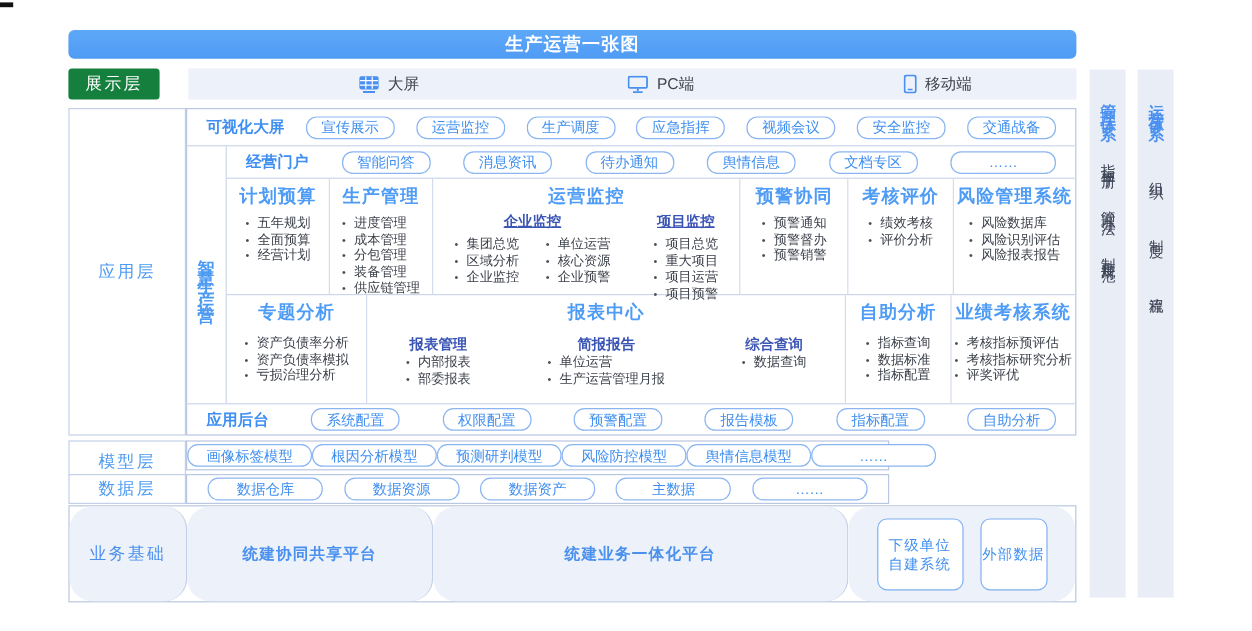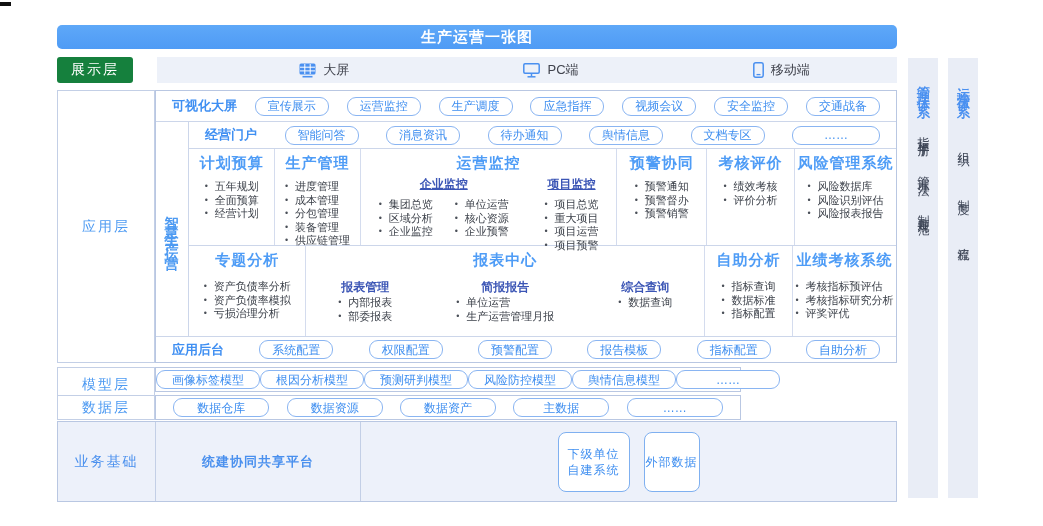--- a/index.html
+++ b/index.html
@@ -67,21 +67,21 @@
     background:#fff;display:flex;align-items:center;justify-content:space-evenly;}
   .model-box{top:367px;}
   .data-box{top:395px;}
   .strip-box .btn{min-width:104px;}
   .data-box .btn{min-width:96px;}
 
   
   .base-box{position:absolute;left:57px;top:421px;width:840px;height:81px;box-sizing:border-box;
     border:1px solid #b9c7e2;display:flex;}
   .base-cell{box-sizing:border-box;border-right:1px solid #c3cfe6;background:#edf1fa;
-    display:flex;align-items:center;justify-content:center;color:#4a90ee;font-size:13px;font-weight:bold;letter-spacing:1px;}
+    display:flex;align-items:center;justify-content:center;color:#4a90ee;font-size:13px;font-weight:bold;letter-spacing:1px;border-radius:19px;}
   .base-cell:last-child{border-right:none;}
   .base-lbl{width:98px;font-weight:normal;font-size:14px;letter-spacing:2px;}
   .base-c1{width:205px;}
   .base-c2{width:346px;}
   .base-c3{flex:1;gap:14px;}
   .base-inner{width:70px;height:58px;background:#fff;border:1px solid #7fb0f0;border-radius:8px;
     display:flex;align-items:center;justify-content:center;color:#3e8ef0;font-size:12px;font-weight:normal;
     text-align:center;white-space:pre-line;line-height:16px;}
   .base-inner.small{width:54px;}
 
@@ -318,20 +318,21 @@
     <span class="btn">数据仓库</span>
     <span class="btn">数据资源</span>
     <span class="btn">数据资产</span>
     <span class="btn">主数据</span>
     <span class="btn wide">……</span>
   </div>
 
   <div class="base-box">
     <div class="base-cell base-lbl">业务基础</div>
     <div class="base-cell base-c1">统建协同共享平台</div>
+    <div class="base-cell base-c2">统建业务一体化平台</div>
     <div class="base-cell base-c3">
       <div class="base-inner">下级单位
 自建系统</div>
       <div class="base-inner small">外部数据</div>
     </div>
   </div>
 
   <div class="vcol mgmt" style="left:908px;">
     <div class="vcol-title">管理体系</div>
     <div class="vcol-item">指标手册</div>

